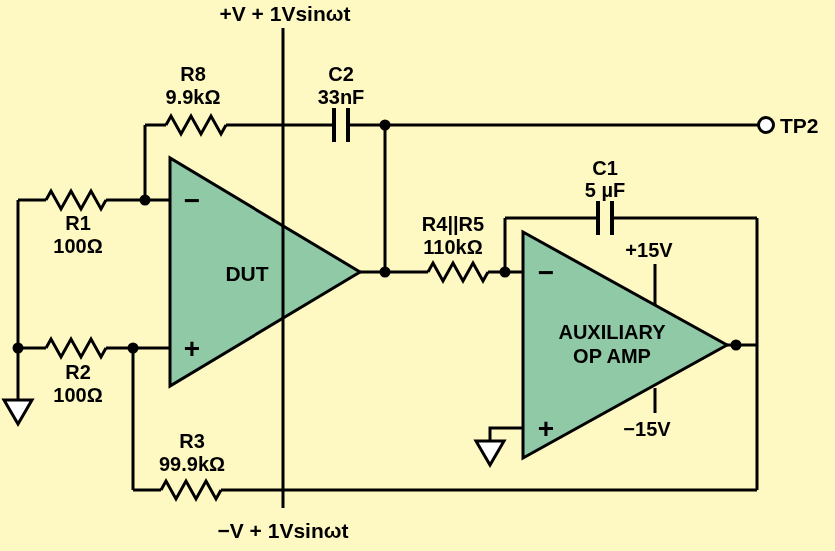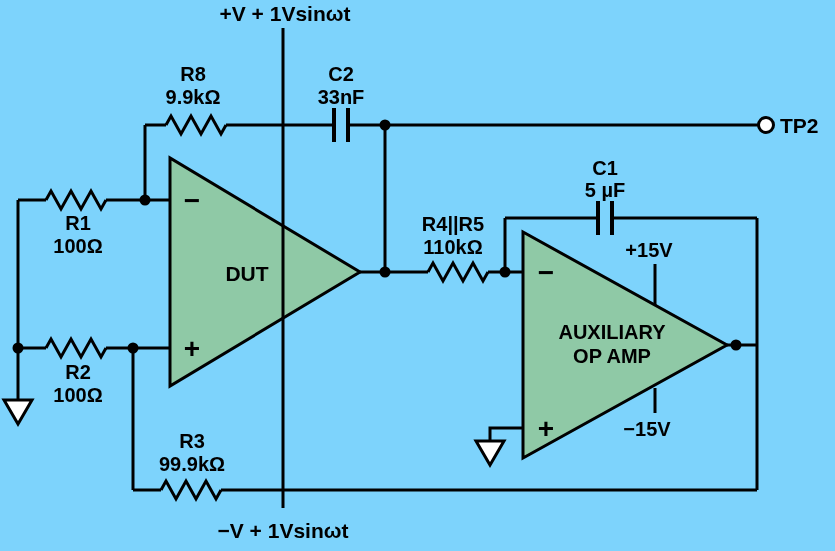--- a/index.html
+++ b/index.html
@@ -4,21 +4,21 @@
 <style>
   html, body {
     margin: 0;
     padding: 0;
     background: #ffffff;
   }
   .stage {
     position: relative;
     width: 835px;
     height: 551px;
-    background: #7dd3fc;
+    background: #fef9c3;
     overflow: hidden;
   }
   svg text {
     font-family: "Liberation Sans", sans-serif;
     font-weight: bold;
     fill: #000000;
   }
   .lbl { font-size: 21px; }
   .lbl-sm { font-size: 20px; }
   .sign { font-size: 28px; }

